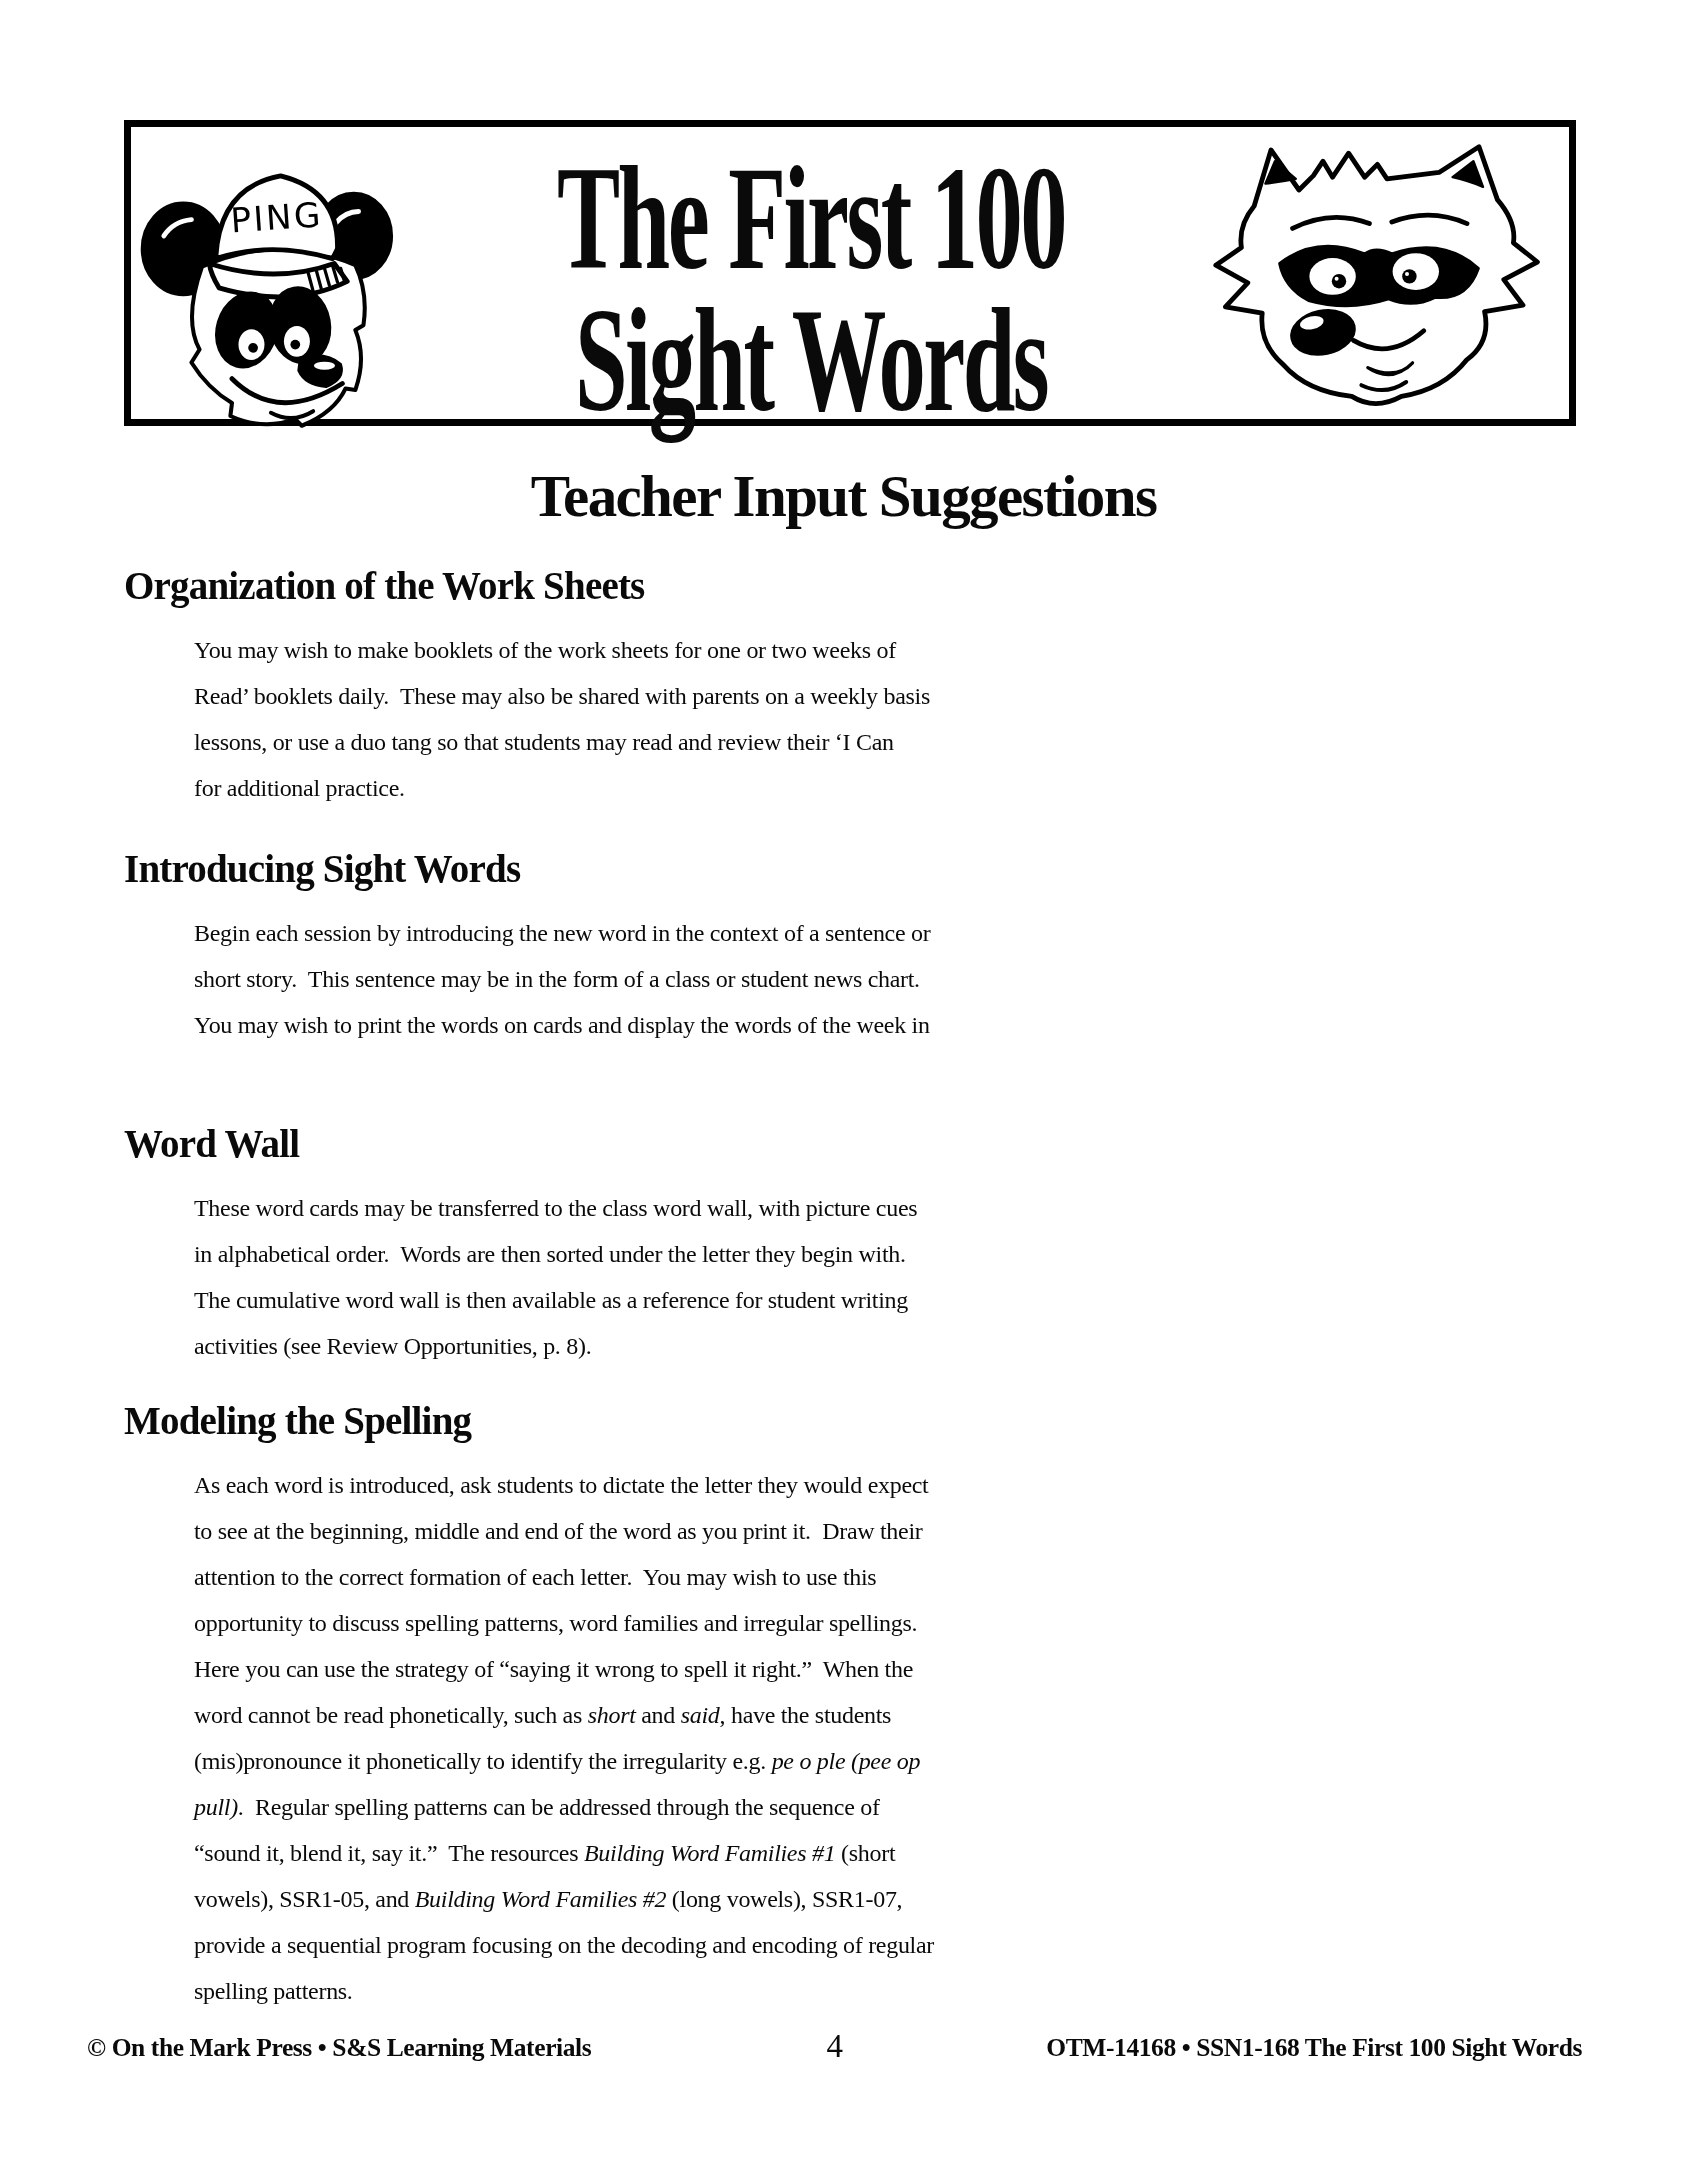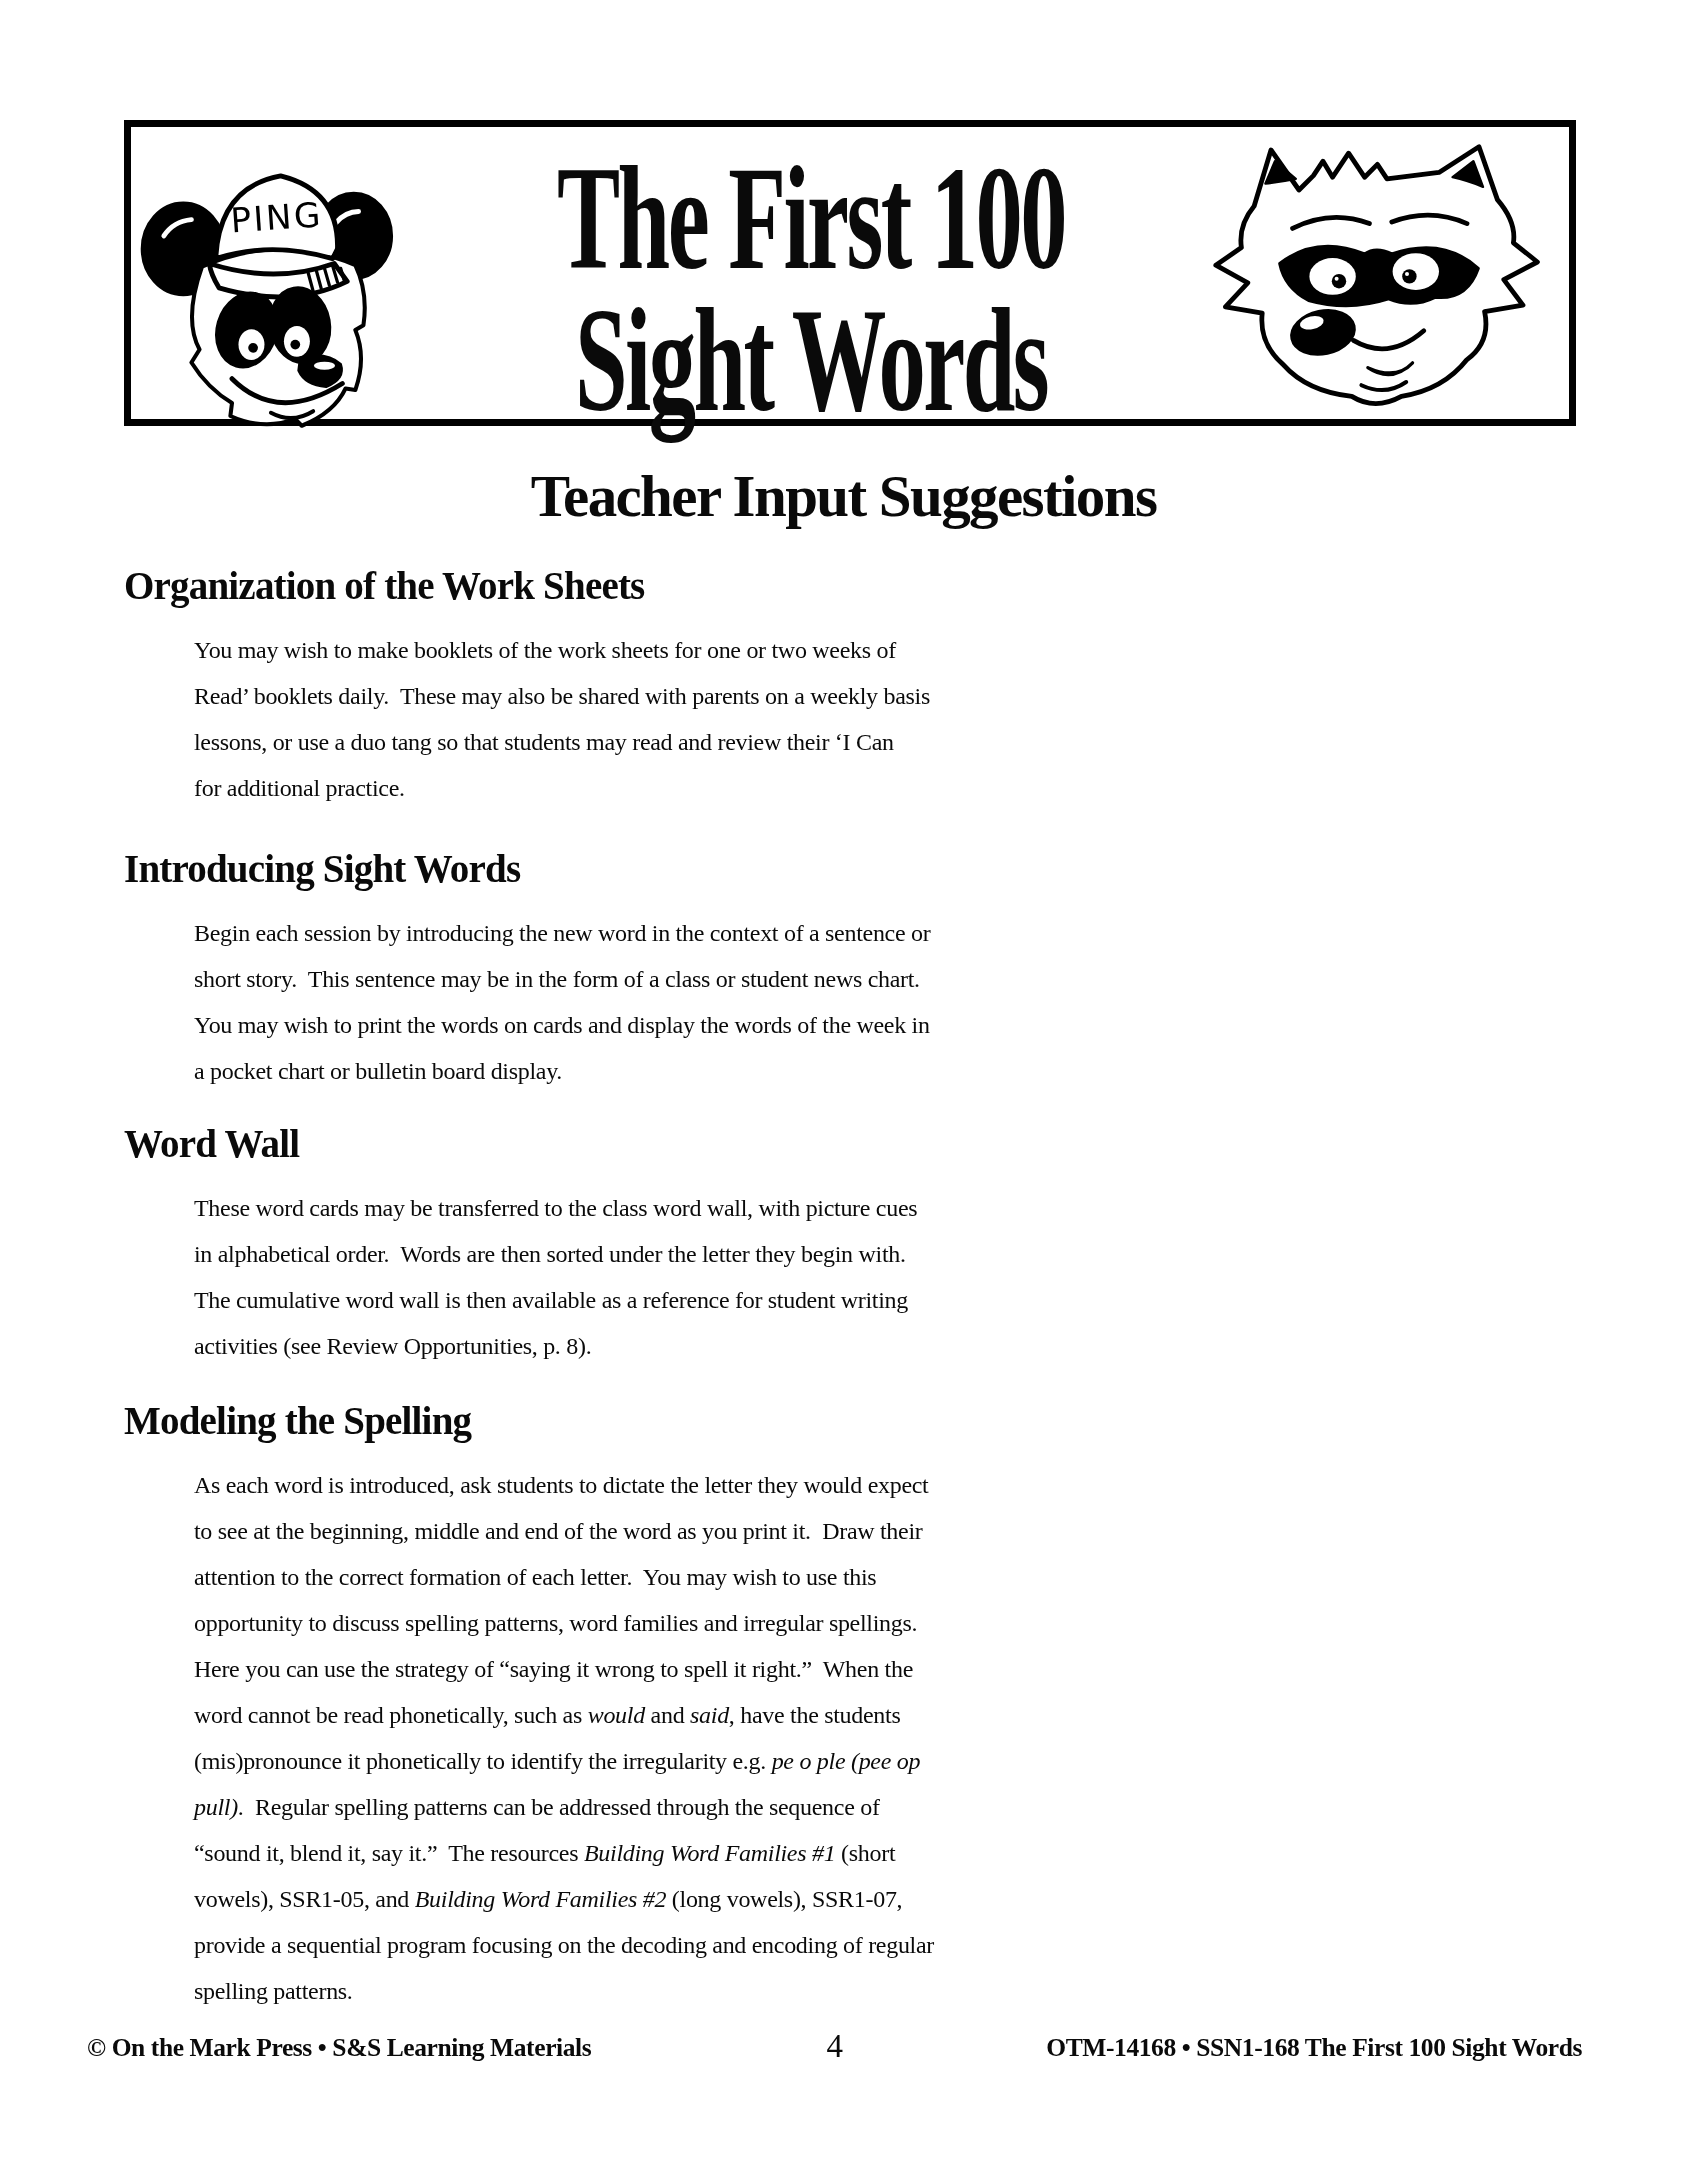--- a/index.html
+++ b/index.html
@@ -149,21 +149,20 @@
         <div class="tline"><span>for additional practice.</span></div>
       </div>
   </div>
 
   <div class="sec" style="top:847px">
     <h2>Introducing Sight Words</h2>
     <div class="para">
         <div class="tline"><span>Begin each session by introducing the new word in the context of a sentence or</span></div>
         <div class="tline"><span>short story.  This sentence may be in the form of a class or student news chart.</span></div>
         <div class="tline"><span>You may wish to print the words on cards and display the words of the week in</span></div>
-        <div class="tline"><span>a pocket chart or bulletin board display.</span></div>
       </div>
   </div>
 
   <div class="sec" style="top:1122px">
     <h2>Word Wall</h2>
     <div class="para">
         <div class="tline"><span>These word cards may be transferred to the class word wall, with picture cues</span></div>
         <div class="tline"><span>in alphabetical order.  Words are then sorted under the letter they begin with.</span></div>
         <div class="tline"><span>The cumulative word wall is then available as a reference for student writing</span></div>
         <div class="tline"><span>activities (see Review Opportunities, p. 8).</span></div>
@@ -171,21 +170,21 @@
   </div>
 
   <div class="sec" style="top:1399px">
     <h2>Modeling the Spelling</h2>
     <div class="para">
         <div class="tline"><span>As each word is introduced, ask students to dictate the letter they would expect</span></div>
         <div class="tline"><span>to see at the beginning, middle and end of the word as you print it.  Draw their</span></div>
         <div class="tline"><span>attention to the correct formation of each letter.  You may wish to use this</span></div>
         <div class="tline"><span>opportunity to discuss spelling patterns, word families and irregular spellings.</span></div>
         <div class="tline"><span>Here you can use the strategy of “saying it wrong to spell it right.”  When the</span></div>
-        <div class="tline"><span>word cannot be read phonetically, such as </span><i>would</i><span> and </span><i>said</i><span>, have the students</span></div>
+        <div class="tline"><span>word cannot be read phonetically, such as </span><i>short</i><span> and </span><i>said</i><span>, have the students</span></div>
         <div class="tline"><span>(mis)pronounce it phonetically to identify the irregularity e.g. </span><i>pe o ple (pee op</i></div>
         <div class="tline"><i>pull)</i><span>.  Regular spelling patterns can be addressed through the sequence of</span></div>
         <div class="tline"><span>“sound it, blend it, say it.”  The resources </span><i>Building Word Families #1</i><span> (short</span></div>
         <div class="tline"><span>vowels), SSR1-05, and </span><i>Building Word Families #2</i><span> (long vowels), SSR1-07,</span></div>
         <div class="tline"><span>provide a sequential program focusing on the decoding and encoding of regular</span></div>
         <div class="tline"><span>spelling patterns.</span></div>
       </div>
   </div>
 
   <div class="footer">

